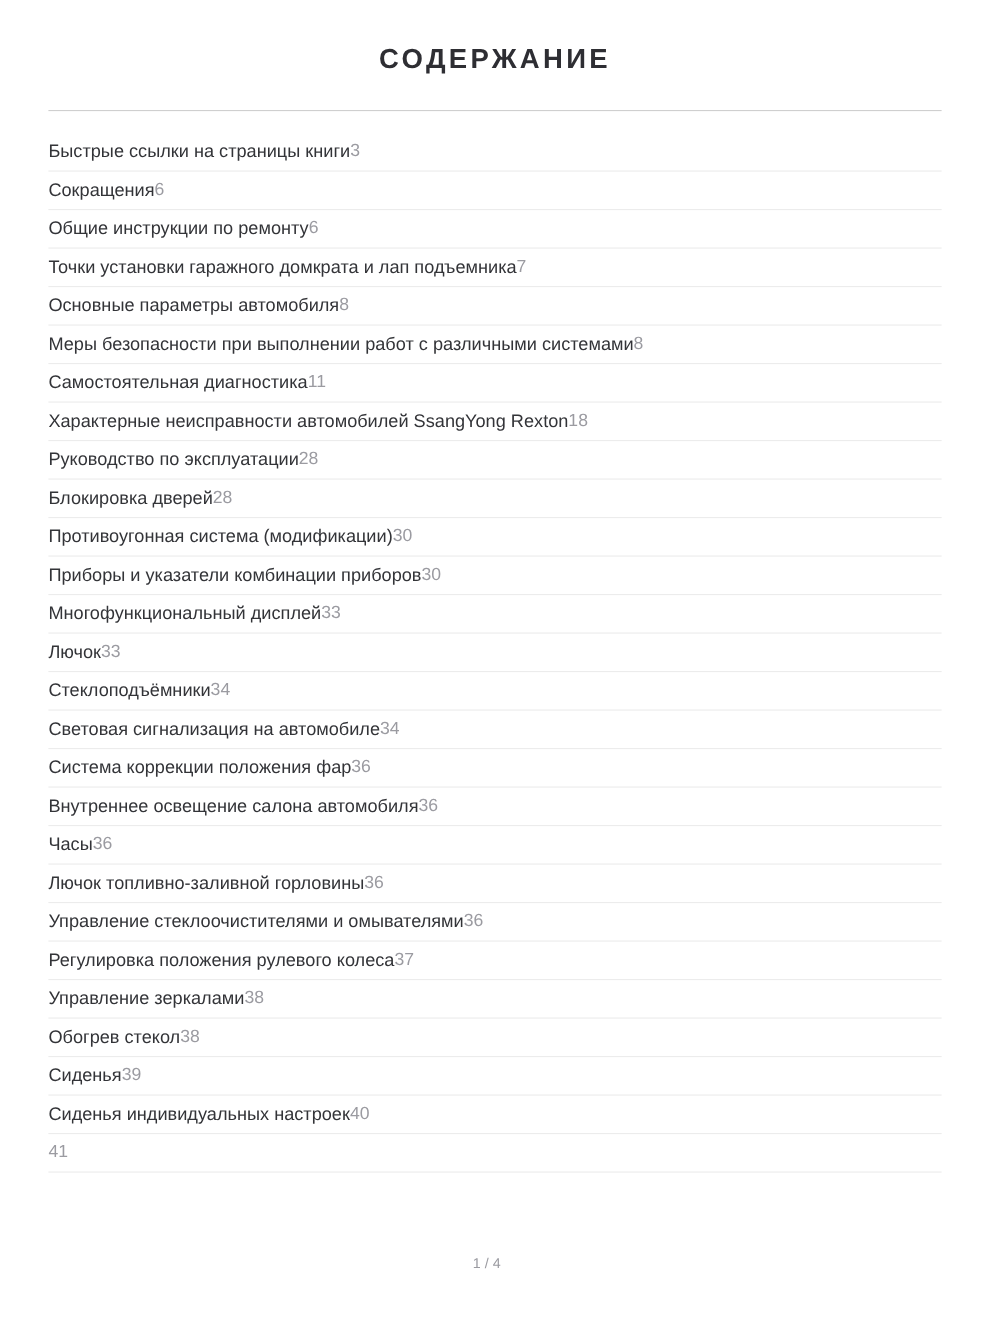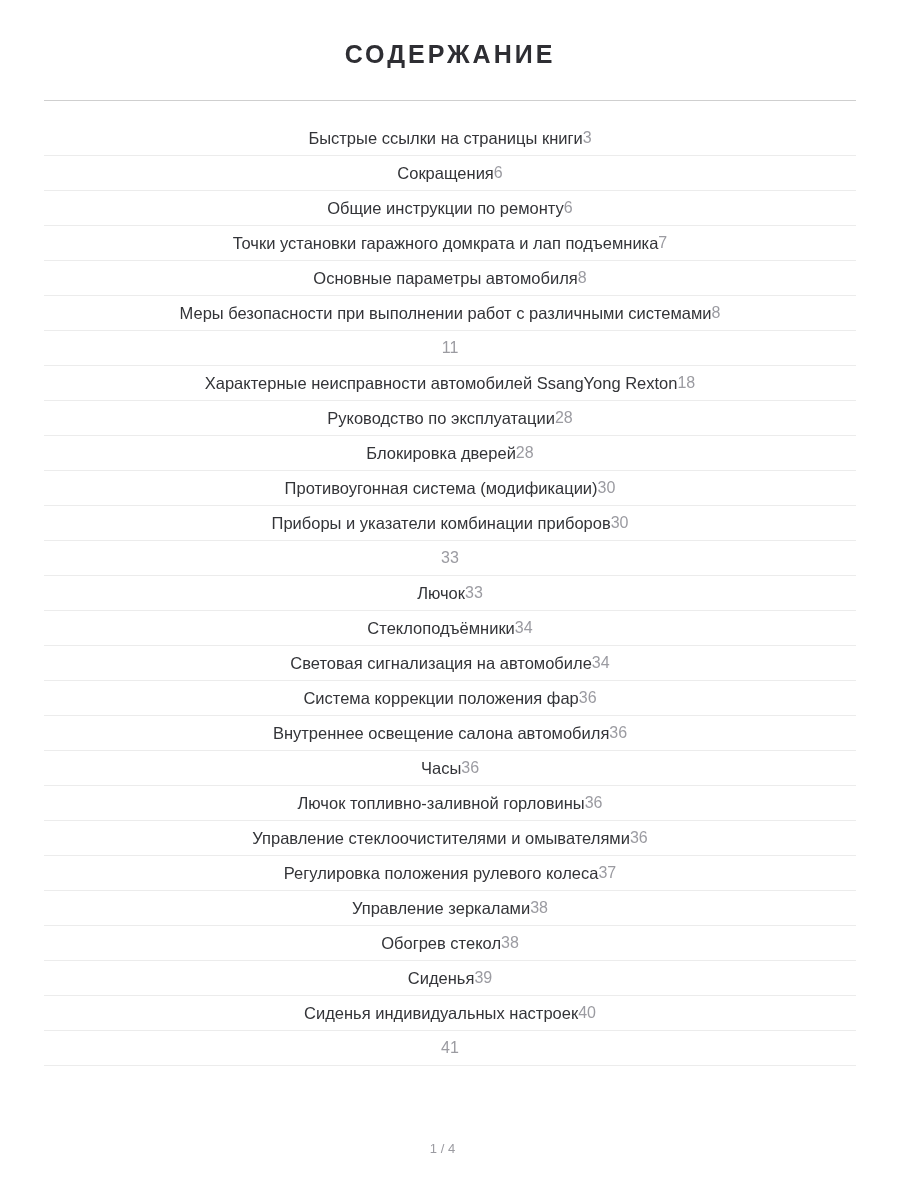--- a/index.html
+++ b/index.html
@@ -34,21 +34,21 @@
     margin-top: 31px;
     border: none;
     border-top: 1px solid #cfcfcf;
     height: 0;
   }
   .toc {
     margin-top: 20px;
   }
   .toc-row {
     display: flex;
-    justify-content: center;
+    justify-content: flex-start;
     align-items: center;
     height: 34px;
     border-bottom: 1px solid #ececec;
     cursor: pointer;
   }
   .toc-label {
     font-size: 16.5px;
     color: #333438;
   }
   .toc-page {
@@ -97,20 +97,21 @@
     <span class="toc-label">Основные параметры автомобиля</span>
     <span class="toc-page">8</span>
   </div>
 
   <div class="toc-row">
     <span class="toc-label">Меры безопасности при выполнении работ с различными системами</span>
     <span class="toc-page">8</span>
   </div>
 
   <div class="toc-row">
+    <span class="toc-label">Самостоятельная диагностика</span>
     <span class="toc-page">11</span>
   </div>
 
   <div class="toc-row">
     <span class="toc-label">Характерные неисправности автомобилей SsangYong Rexton</span>
     <span class="toc-page">18</span>
   </div>
 
   <div class="toc-row">
     <span class="toc-label">Руководство по эксплуатации</span>
@@ -126,20 +127,21 @@
     <span class="toc-label">Противоугонная система (модификации)</span>
     <span class="toc-page">30</span>
   </div>
 
   <div class="toc-row">
     <span class="toc-label">Приборы и указатели комбинации приборов</span>
     <span class="toc-page">30</span>
   </div>
 
   <div class="toc-row">
+    <span class="toc-label">Многофункциональный дисплей</span>
     <span class="toc-page">33</span>
   </div>
 
   <div class="toc-row">
     <span class="toc-label">Лючок</span>
     <span class="toc-page">33</span>
   </div>
 
   <div class="toc-row">
     <span class="toc-label">Стеклоподъёмники</span>

